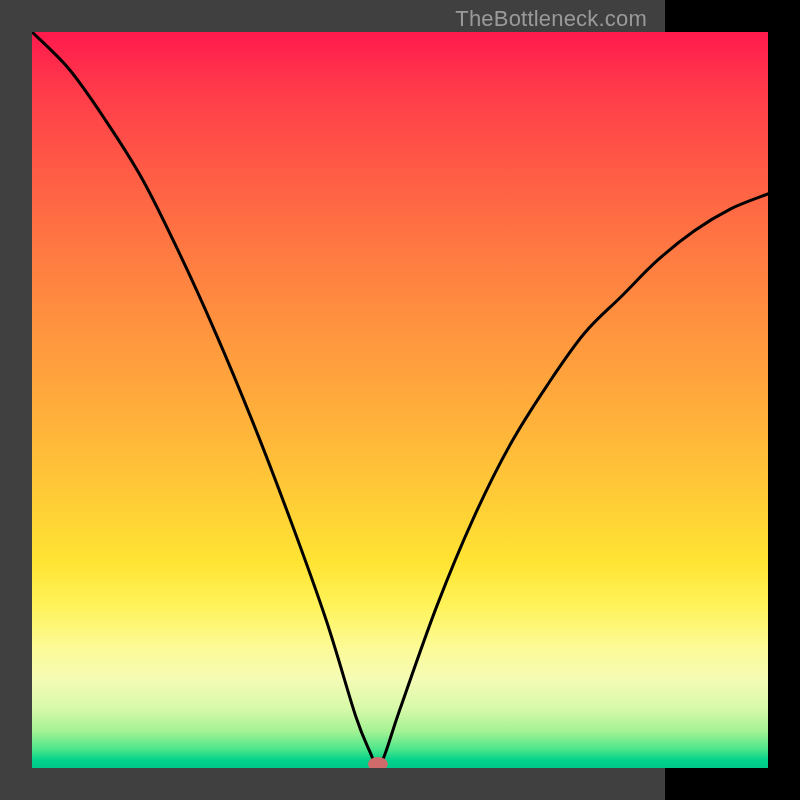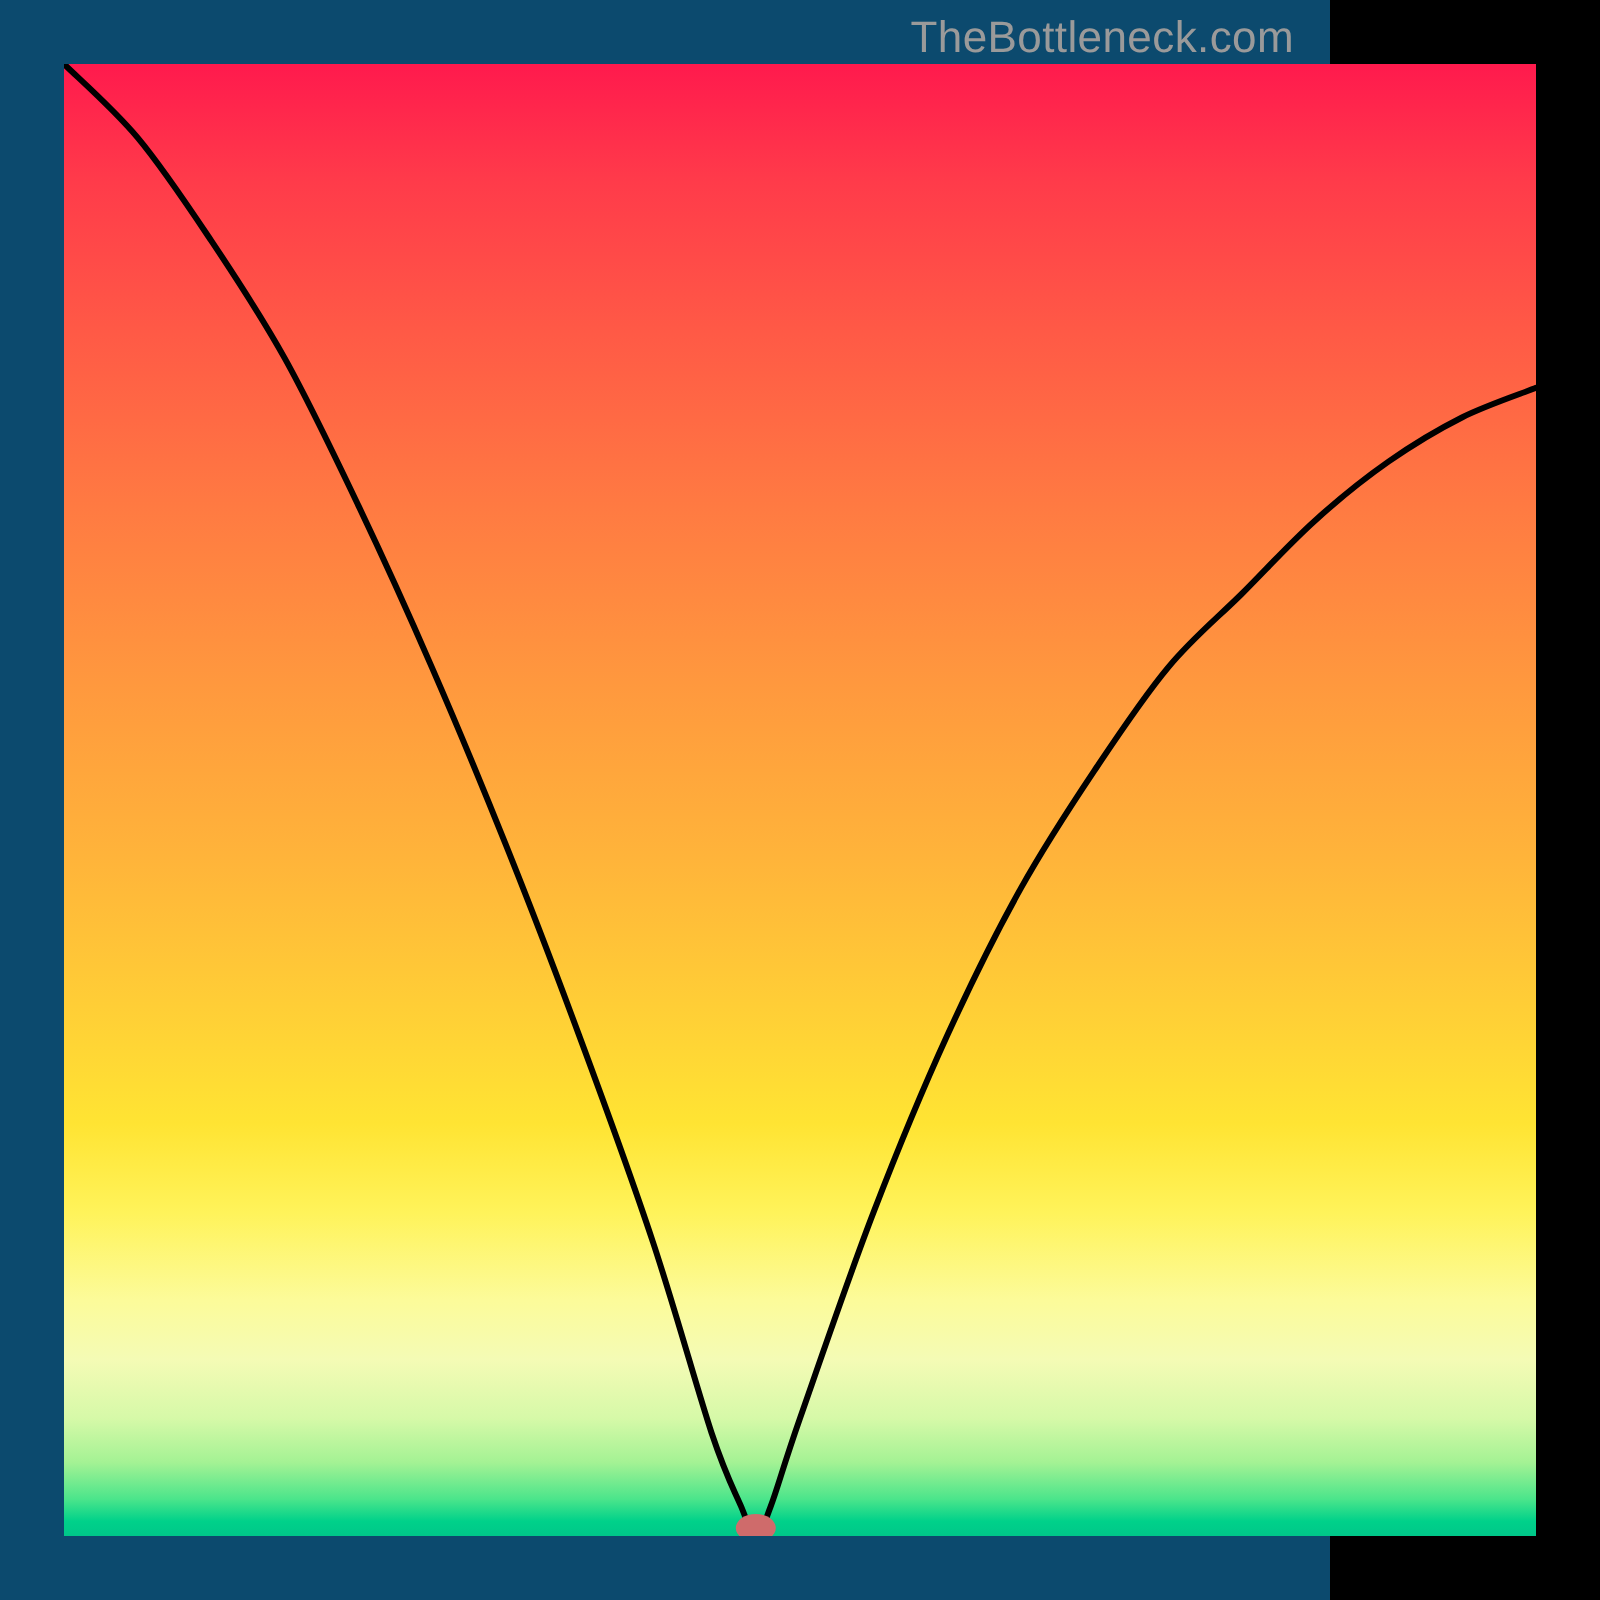--- a/index.html
+++ b/index.html
@@ -10,21 +10,21 @@
     background: #000;
     overflow: hidden;
     font-family: Arial, Helvetica, sans-serif;
   }
   .frame {
     position: absolute;
     top: 0;
     left: 0;
     width: 665px;
     height: 800px;
-    background: #0c4a6e;
+    background: #404040;
   }
   .plot {
     position: absolute;
     top: 32px;
     left: 32px;
     width: 736px;
     height: 736px;
     background: linear-gradient(to bottom,
       #ff1a4d 0%,
       #ff3b4a 8%,

